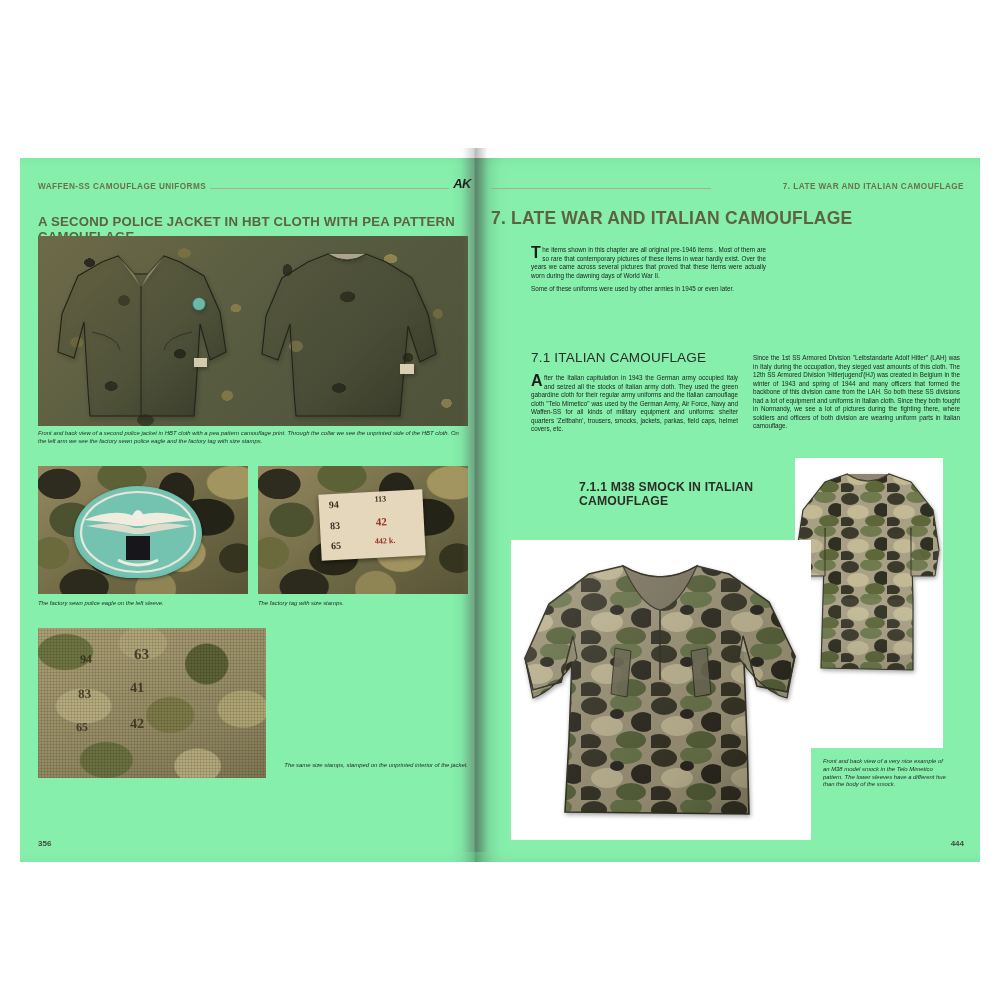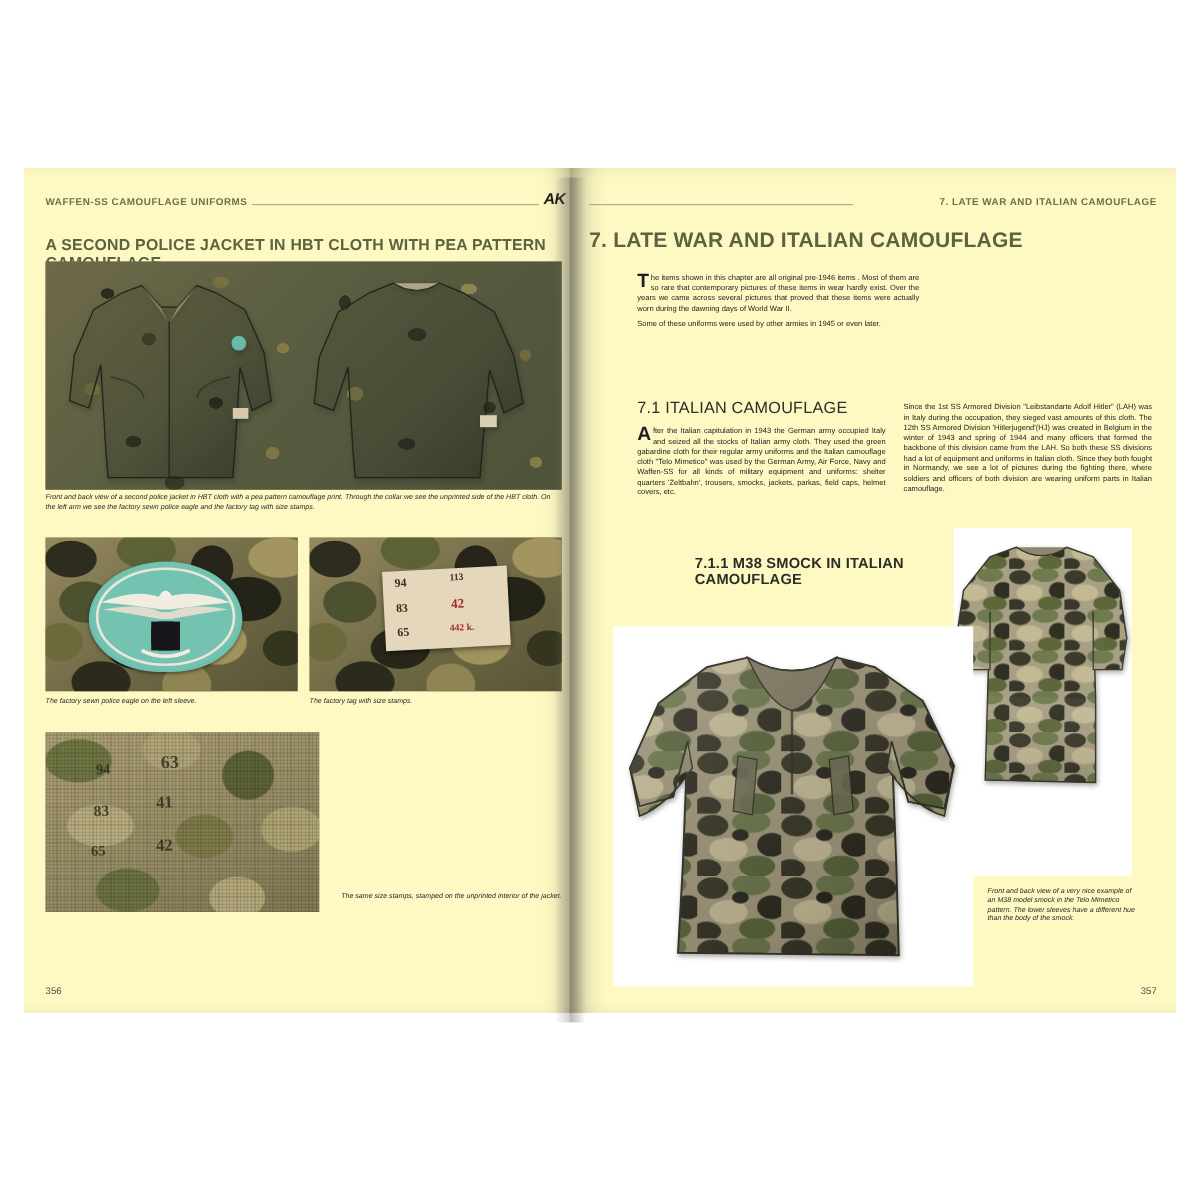--- a/index.html
+++ b/index.html
@@ -16,23 +16,23 @@
     position: absolute;
     left: 0; top: 0;
     width: 1000px;
     height: 1000px;
     background: #ffffff;
   }
 
   
   .page {
     position: absolute;
-    top: 140px;
+    top: 158px;
     height: 704px;
-    background: #fef9c3;
+    background: #86efac;
     overflow: hidden;
   }
   .page-left {
     left: 20px;
     width: 455px;
     box-shadow: inset -16px 0 22px -16px rgba(0,0,0,0.45);
   }
   .page-right {
     left: 475px;
     width: 505px;
@@ -144,21 +144,21 @@
     font-style: italic;
     line-height: 1.32;
     color: #2a2a2a;
   }
 
   .folio {
     position: absolute;
     bottom: 14px;
     font-size: 8px;
     color: #4a4a42;
-    font-weight: normal;
+    font-weight: bold;
   }
   .folio-left { left: 18px; }
   .folio-right { right: 16px; }
 
   
   .photo {
     position: absolute;
     overflow: hidden;
     background: #6a6a55;
   }
@@ -435,17 +435,17 @@
 
         <path d="M104 108 l-4 46 l16 3 l4 -46 z" fill="#6d6a53" stroke="#2e2c21" stroke-width="1" opacity="0.9"></path>
         <path d="M196 108 l4 46 l-16 3 l-4 -46 z" fill="#6d6a53" stroke="#2e2c21" stroke-width="1" opacity="0.9"></path>
 
         <path d="M112 26 L78 34 L38 64 L14 118 L22 150 L50 142 L62 96 L58 200 L54 272 L238 274 L236 200 L232 96 L246 146 L276 152 L284 116 L258 62 L218 34 L186 26 Q149 48 112 26 Z" fill="url(#gShadeF)"></path>
       </svg>
     </div>
 
     <div class="caption" style="left:348px; top:600px; width:124px;">Front and back view of a very nice example of an M38 model smock in the Telo Mimetico pattern. The lower sleeves have a different hue than the body of the smock.</div>
 
-    <div class="folio folio-right">357</div>
+    <div class="folio folio-right">444</div>
   </div>
 
   <div class="gutter"></div>
 </div>
 
 </body></html>

